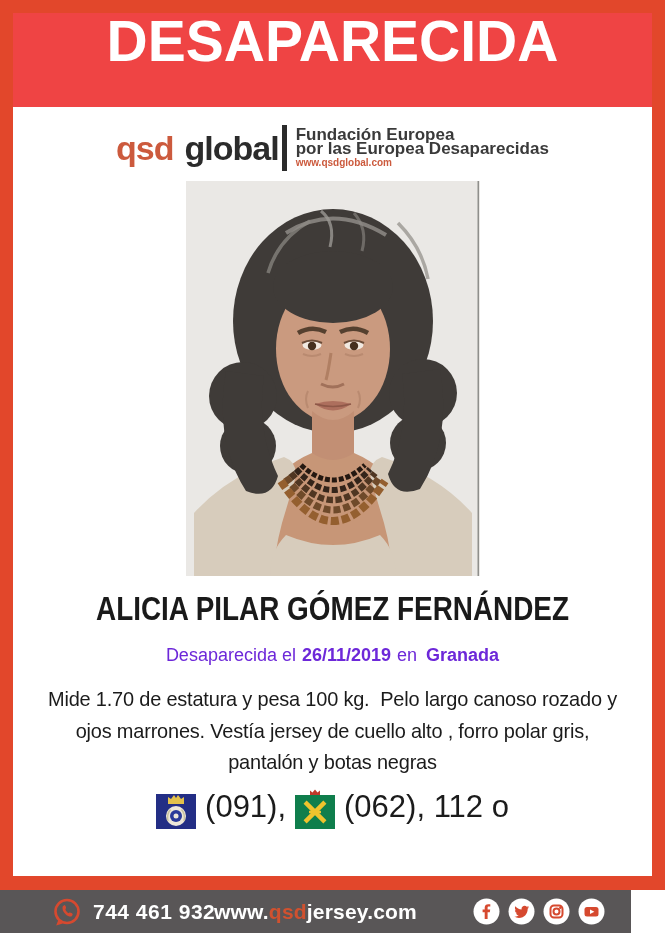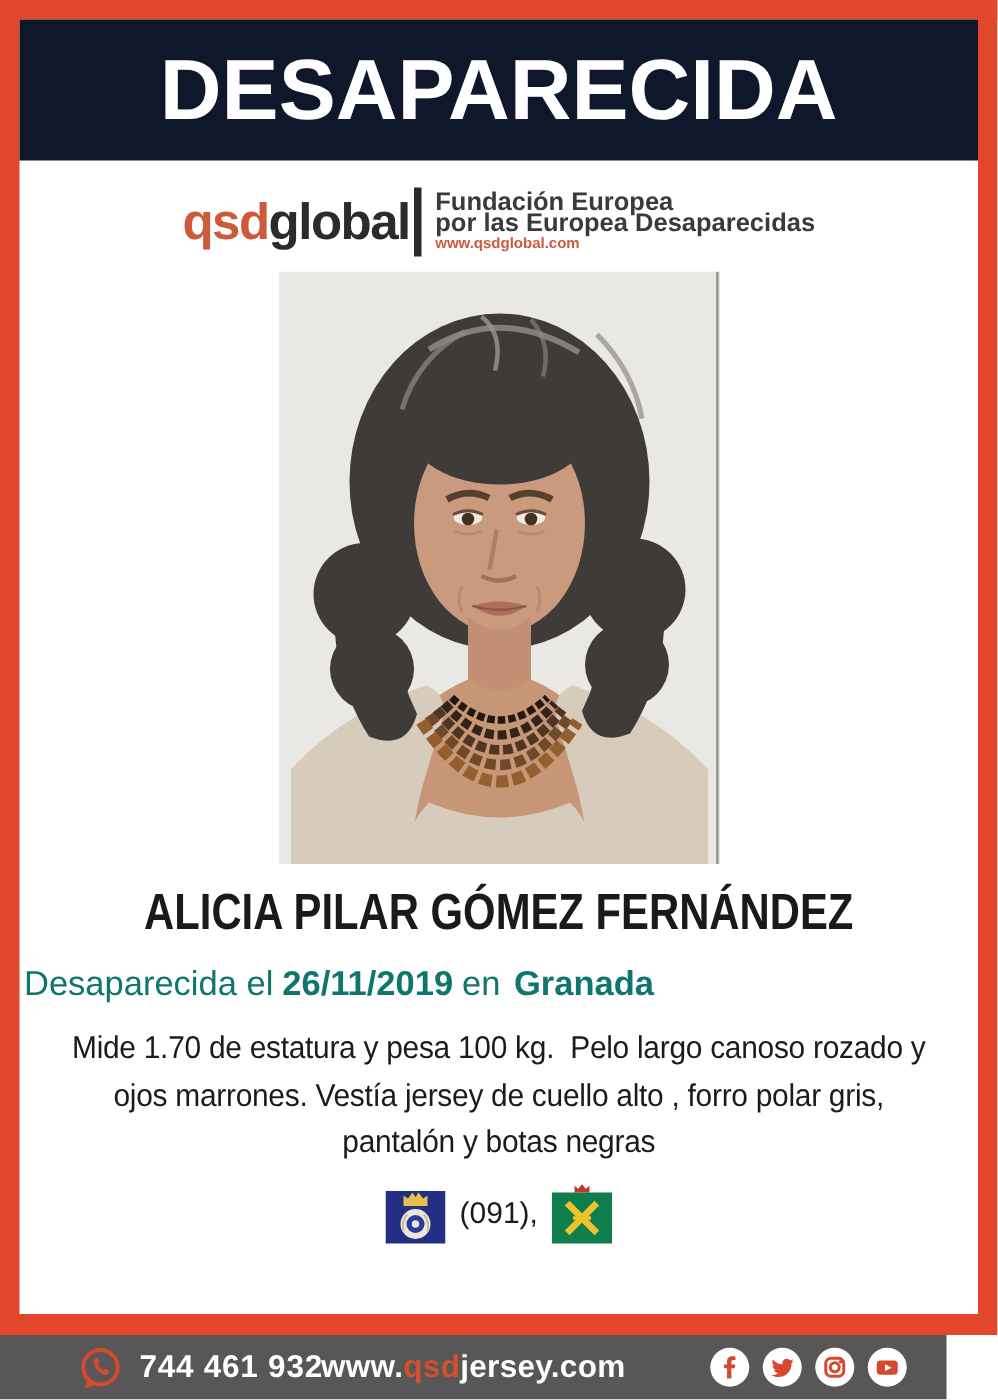--- a/index.html
+++ b/index.html
@@ -6,60 +6,60 @@
   html,body { width:665px; height:933px; }
   body { position:relative; font-family:"Liberation Sans", sans-serif; background:#fff; overflow:hidden; }
 
   .poster {
     position:absolute; top:0; left:0; width:665px; height:876px;
     background:#fff;
     border-left:13px solid #E2472B; border-right:13px solid #E2472B; border-top:13px solid #E2472B;
   }
 
   .banner {
-    height:94px; background:#0f172a; display:flex; align-items:center; justify-content:center;
+    height:94px; background:#ef4444; display:flex; align-items:flex-start; justify-content:center;
   }
   .banner h1 {
     color:#fff; font-size:57px; font-weight:bold; letter-spacing:0px; line-height:1;
     font-family:"Liberation Sans", sans-serif;
   }
 
   .logo-row {
     margin-top:12px; height:58px; display:flex; align-items:center; justify-content:center;
   }
   .logo-wordmark { font-size:34px; font-weight:bold; letter-spacing:-1px; line-height:1; }
   .logo-qsd { color:#CC5A3D; }
-  .logo-global { color:#2b2b2b; }
+  .logo-global { color:#2b2b2b;padding-left:11px; }
   .logo-divider { width:5px; height:46px; background:#2b2b2b; margin:0 9px 0 3px; }
   .logo-tagline { display:flex; flex-direction:column; justify-content:center; }
   .logo-tagline .tl { font-size:17px; font-weight:bold; color:#3a3a3a; line-height:13.5px; }
   .logo-tagline .tl-url { font-size:10px; font-weight:bold; color:#CC5A3D; margin-top:2px; line-height:11px; }
 
   .photo-wrap { width:294px; height:395px; margin:4px auto 0; position:relative; }
   .photo-wrap svg { display:block; }
 
   .person-name {
     margin-top:12px; text-align:center; font-size:34px; font-weight:bold; color:#1a1a1a;
     white-space:nowrap; transform:scaleX(.82); transform-origin:center; line-height:40px;
   }
 
-  .date-line { margin-top:13px; font-size:23px; color:#0f766e; line-height:29px; }
+  .date-line { margin-top:13px; text-align:center; font-size:18px; color:#6d28d9; line-height:29px; }
   .date-line .b { font-weight:bold; }
   .date-line span { margin:0 3px; }
   .date-line .loc { margin-left:6px; }
 
   .description { margin-top:13px; text-align:center; font-size:21px; color:#1b1b1b;
     line-height:31.5px; transform:scaleX(.95); transform-origin:center; letter-spacing:-0.2px; }
   .description .line { white-space:pre; }
 
   .alert-line { margin-top:2px; text-align:center; font-size:23px; font-weight:bold; color:#DC1F1F; line-height:30px; }
 
   .contact-row {
-    margin-top:11px; display:flex; align-items:center; justify-content:center; gap:9px;
-    font-size:20px; color:#1b1b1b;
+    margin-top:11px; display:flex; align-items:flex-start; justify-content:center; gap:9px;
+    font-size:31px; color:#1b1b1b;
   }
   .contact-row .badge { width:40px; height:42px; }
   .contact-row .email { color:#C4402F; }
 
   .footer-strip { position:absolute; left:0; top:876px; width:665px; height:14px; background:#E2472B; }
   .footer-bar {
     position:absolute; left:0; top:890px; width:631px; height:43px; background:#595657;
     display:flex; align-items:center;
   }
   .wa-group { display:flex; align-items:center; gap:9px; margin-left:50px; }
@@ -179,20 +179,21 @@
       <path d="M28,32 Q29.5,25 25.5,20.5" stroke="#c9c29f" stroke-width="1.5" fill="none"></path>
     </svg>
     <span>(091),</span>
     <svg class="badge" viewBox="0 0 40 42">
       <path d="M15,6 L15,1.5 L17.5,3.5 L20,0.5 L22.5,3.5 L25,1.5 L25,6 Z" fill="#C0392B"></path>
       <rect x="0" y="6" width="40" height="34" fill="#0F7E4C"></rect>
       <rect x="17.8" y="9" width="4.4" height="28" fill="#EFC32D" transform="rotate(45 20 23)"></rect>
       <rect x="17.8" y="9" width="4.4" height="28" fill="#EFC32D" transform="rotate(-45 20 23)"></rect>
       <rect x="14" y="21.8" width="12" height="2.4" fill="#EFC32D"></rect>
     </svg>
+    <span>(062), 112 o</span>
   </div>
 
 </div>
 
 <div class="footer-strip"></div>
 
 <div class="footer-bar">
   <div class="wa-group">
     <svg width="34" height="34" viewBox="0 0 34 34">
       <circle cx="17" cy="16.5" r="11.5" stroke="#D6492F" stroke-width="2.6" fill="none"></circle>

